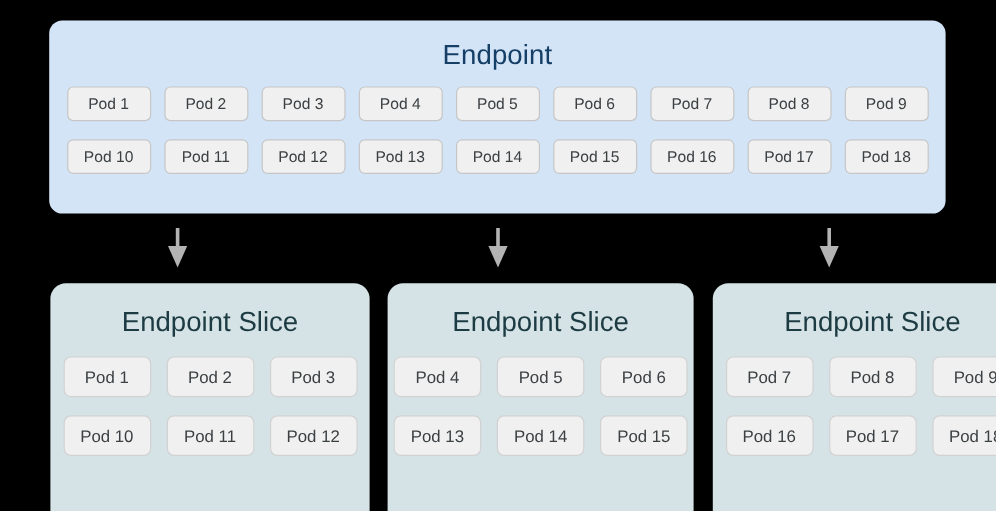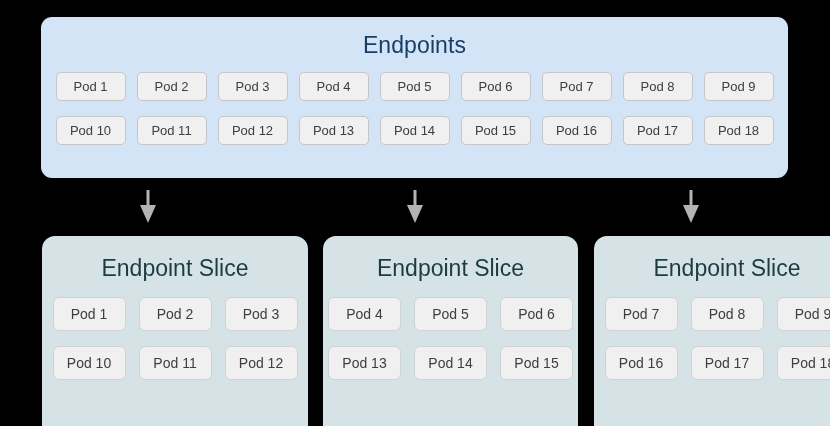--- a/index.html
+++ b/index.html
@@ -108,21 +108,21 @@
     justify-content: center;
     font-size: 14px;
     color: #3c4043;
     box-sizing: border-box;
   }
 </style>
 </head>
 <body>
 
 <div id="endpoints-box">
-  <div id="endpoints-title">Endpoints</div>
+  <div id="endpoints-title">Endpoint</div>
 
   <div class="endpoints-row">
     <div class="pod-chip">Pod 1</div>
     <div class="pod-chip">Pod 2</div>
     <div class="pod-chip">Pod 3</div>
     <div class="pod-chip">Pod 4</div>
     <div class="pod-chip">Pod 5</div>
     <div class="pod-chip">Pod 6</div>
     <div class="pod-chip">Pod 7</div>
     <div class="pod-chip">Pod 8</div>

